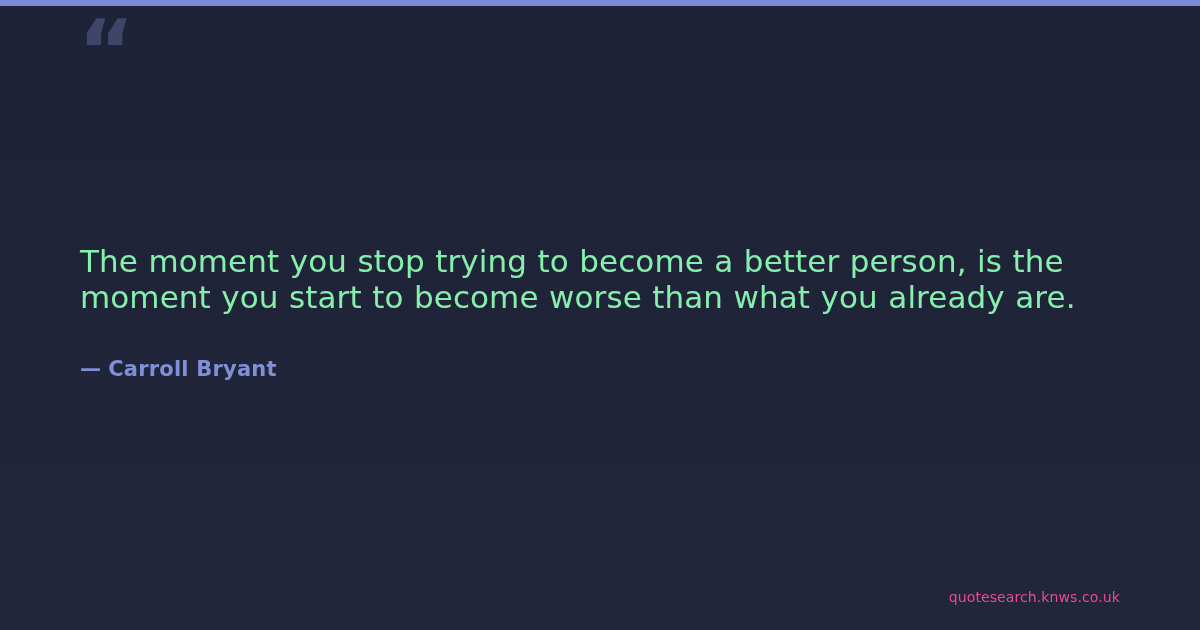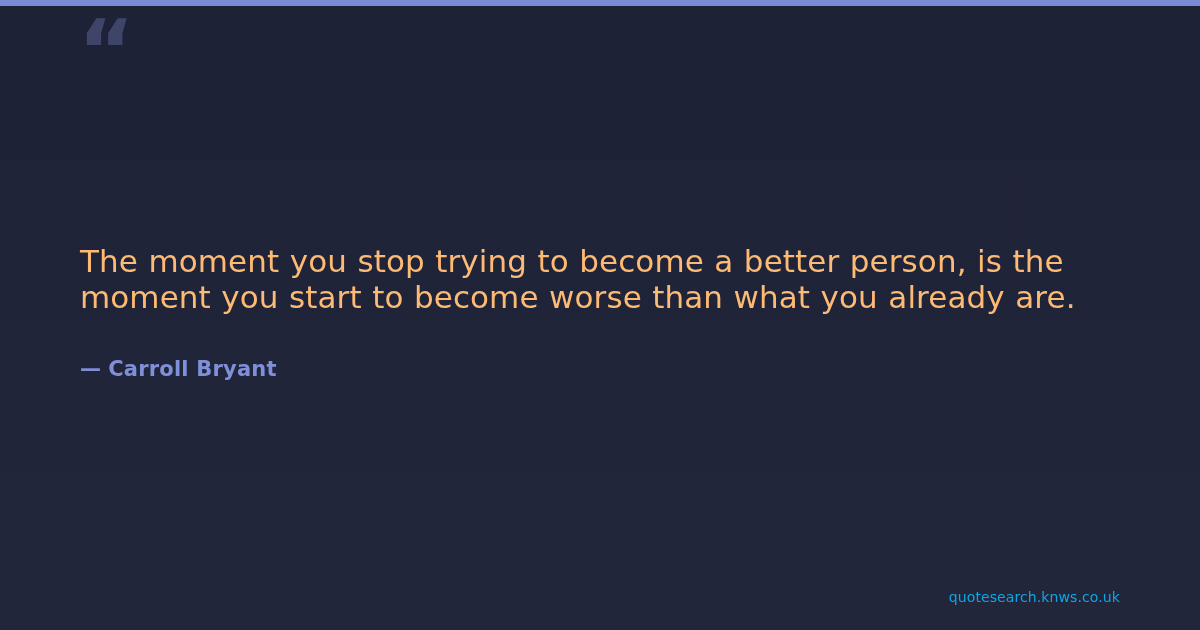--- a/index.html
+++ b/index.html
@@ -67,21 +67,21 @@
     left: 80px;
     top: 243px;
     width: 1060px;
   }
   .quote-text {
     margin: 0;
     font-family: "DejaVu Sans", "Liberation Sans", sans-serif;
     font-size: 31px;
     font-weight: 400;
     line-height: 36px;
-    color: #fdba74;
+    color: #86efac;
     letter-spacing: 0.1px;
     word-spacing: 0.5px;
   }
   .quote-author {
     position: absolute;
     left: 80px;
     top: 355px;
     margin: 0;
     font-family: "DejaVu Sans", "Liberation Sans", sans-serif;
     font-size: 21px;
@@ -96,21 +96,21 @@
   }
   .site-watermark {
     position: absolute;
     right: 80px;
     bottom: 24px;
     margin: 0;
     font-family: "DejaVu Sans", "Liberation Sans", sans-serif;
     font-size: 14px;
     font-weight: 400;
     line-height: 18px;
-    color: #0ea5e9;
+    color: #ec4899;
     letter-spacing: 0.1px;
     white-space: nowrap;
   }
 </style>
 </head>
 <body>
 
 <div class="card">
 
   <div class="top-accent-bar"></div>

